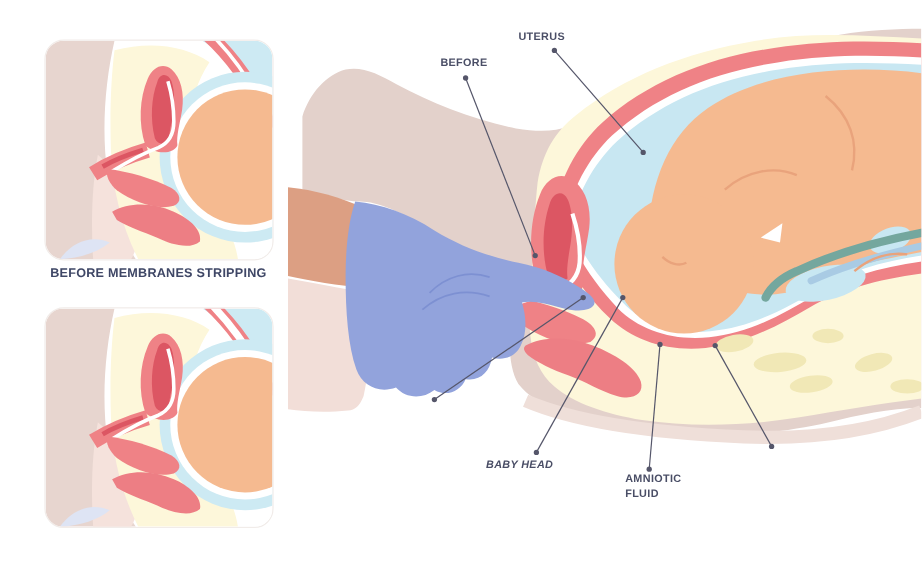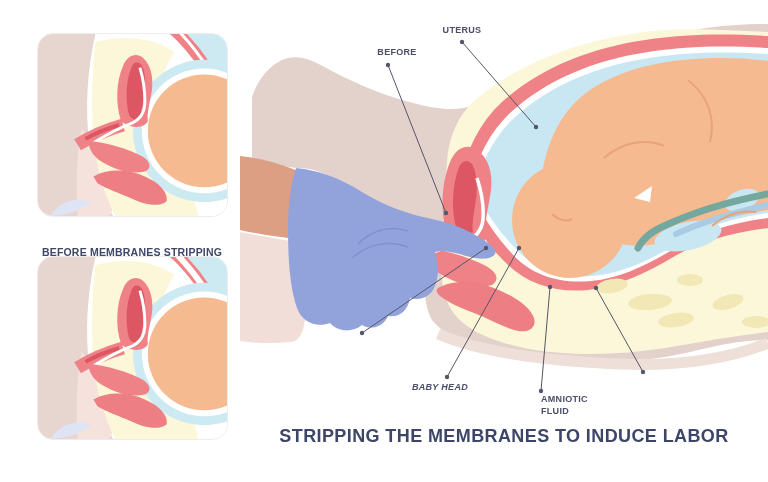--- a/index.html
+++ b/index.html
@@ -5,21 +5,21 @@
   html,body{margin:0;padding:0;background:#fff;}
   #stage{position:relative;width:768px;height:482px;background:#ffffff;overflow:hidden;
          font-family:"Liberation Sans",sans-serif;}
   .panel{position:absolute;width:191px;height:184px;border-radius:16px;overflow:hidden;
          background:#fff;border:1px solid #f1ece9;box-sizing:border-box;}
   .panel svg{display:block;width:100%;height:100%;}
   .caption{position:absolute;width:230px;text-align:center;font-size:10.5px;font-weight:bold;
            color:#3f4766;letter-spacing:0.2px;}
   .lbl{position:absolute;font-size:9px;font-weight:bold;color:#4a4e66;letter-spacing:0.3px;
        line-height:1.3;}
-  .lbl.center{text-align:center;}
+  .lbl.center{}
   #main-title{position:absolute;left:240px;top:426px;width:528px;text-align:center;
               font-size:18px;font-weight:bold;color:#3d4568;letter-spacing:0.4px;}
   #main-art{position:absolute;left:240px;top:0;width:528px;height:430px;}
 </style>
 </head>
 <body>
 
 <div id="stage">
 
   <div class="panel" style="left:37px;top:33px;">
@@ -37,21 +37,21 @@
       <circle cx="168" cy="98" r="57" fill="#f5ba90"></circle>
       <path d="M84,88 C78,70 79,48 86,32 C90,22 99,18 106,24 C114,31 117,44 115,58 C113,70 110,80 111,88 C108,96 92,96 84,88 Z" fill="#ef8286"></path>
       <path d="M92,82 C88,66 89,48 94,35 C96,27 103,27 106,34 C109,42 109,56 106,69 C104,78 104,82 104,85 C100,88 94,87 92,82 Z" fill="#dc5663"></path>
       <path d="M40,112 C56,102 72,96 86,92" stroke="#ef8286" stroke-width="13" fill="none"></path>
       <path d="M48,106 C60,99 72,95 82,92" stroke="#dc5663" stroke-width="4" fill="none"></path>
       <path d="M56,110 C72,100 84,94 95,90 C104,86 108,78 108,68 C108,56 106,44 103,34" stroke="#ffffff" stroke-width="3" fill="none"></path>
       <path d="M52,108 C70,110 90,116 106,124 C114,129 115,136 108,139 C94,143 74,136 60,126 C54,121 50,113 52,108 Z" fill="#ef8286"></path>
       <path d="M56,144 C70,136 90,136 108,144 C122,150 132,160 130,169 C122,176 106,172 94,166 C82,161 68,156 60,151 Z" fill="#ed7e84"></path>
     </svg>
   </div>
-  <div class="caption" style="left:17px;top:222px;margin-top:24px;">BEFORE MEMBRANES STRIPPING</div>
+  <div class="caption" style="left:17px;top:222px;">BEFORE MEMBRANES STRIPPING</div>
 
   <div class="panel" style="left:37px;top:256px;">
     <svg viewBox="0 0 191 184">
       <rect x="0" y="0" width="191" height="184" fill="#ffffff"></rect>
       <path d="M0,0 L58,0 C50,35 47,75 52,112 C56,142 64,166 76,184 L0,184 Z" fill="#e7d5cf"></path>
       <path d="M44,96 C58,108 70,124 76,144 C80,160 78,174 72,184 L40,184 C38,152 39,122 44,96 Z" fill="#f5e2dc"></path>
       <path d="M12,184 C22,170 38,163 54,170 C44,178 30,183 12,184 Z" fill="#dee4f4"></path>
       <path d="M58,8 C88,0 118,4 138,18 C126,36 120,58 122,82 C124,106 132,128 146,146 C154,158 160,170 162,184 L78,184 C64,156 56,124 55,92 C54,62 55,32 58,8 Z" fill="#fdf7da"></path>
       <path d="M132,0 L191,0 L191,60 C174,34 155,14 132,0 Z" fill="#cdeaf3"></path>
       <path d="M136,-6 C160,16 178,42 189,74" stroke="#ef8286" stroke-width="12" fill="none"></path>
@@ -181,17 +181,16 @@
         <line x1="643" y1="372" x2="596" y2="288"></line>
           <circle cx="643" cy="372" r="2.2" stroke="none"></circle>
           <circle cx="596" cy="288" r="2.2" stroke="none"></circle>
       </g>
     </g>
   </svg>
 
   <div class="lbl center" style="left:367px;top:47px;width:60px;">BEFORE</div>
   <div class="lbl center" style="left:432px;top:25px;width:60px;">UTERUS</div>
   <div class="lbl center" style="left:405px;top:382px;width:70px;font-style:italic;">BABY HEAD</div>
-  <div class="lbl" style="left:521px;top:394px;width:62px;margin-left:20px;">AMNIOTIC FLUID</div>
+  <div class="lbl" style="left:521px;top:394px;width:62px;">AMNIOTIC FLUID</div>
 
-  <div id="main-title">STRIPPING THE MEMBRANES TO INDUCE LABOR</div>
 
 </div>
 
 </body></html>

